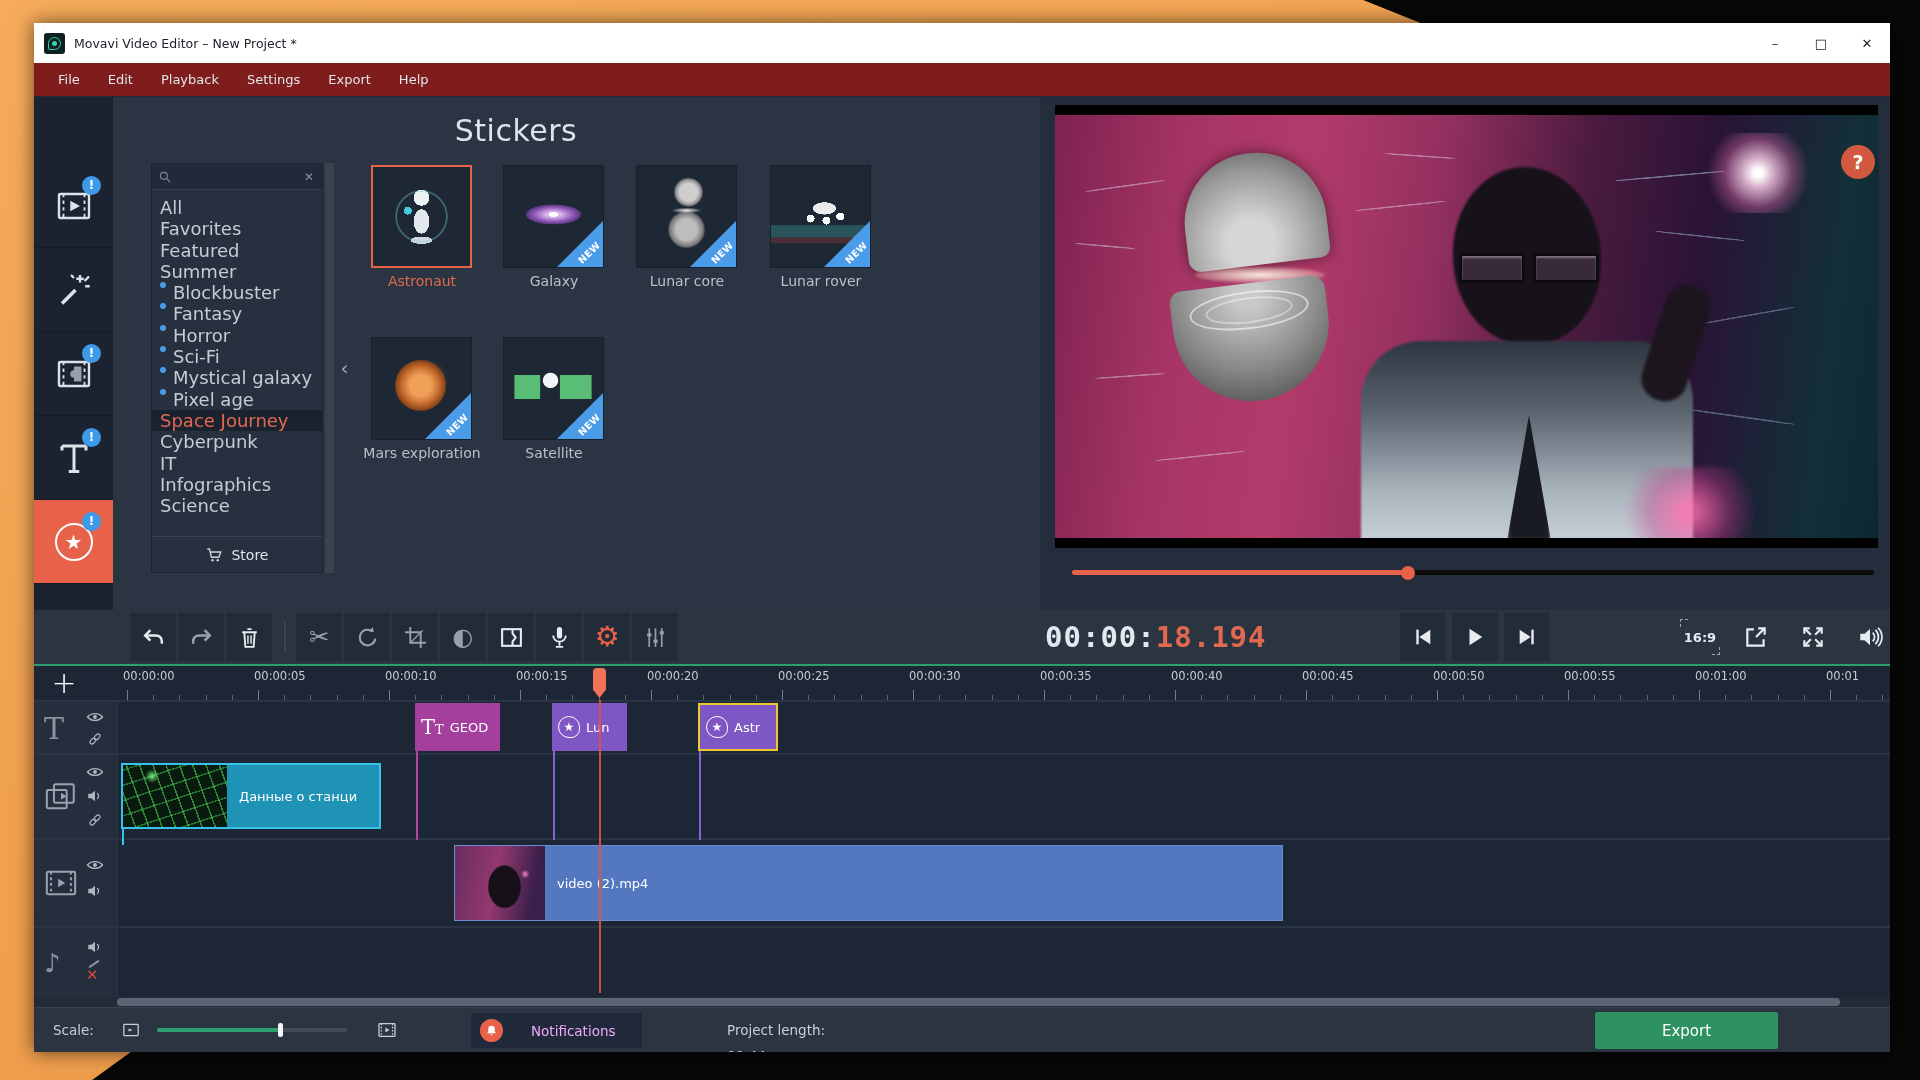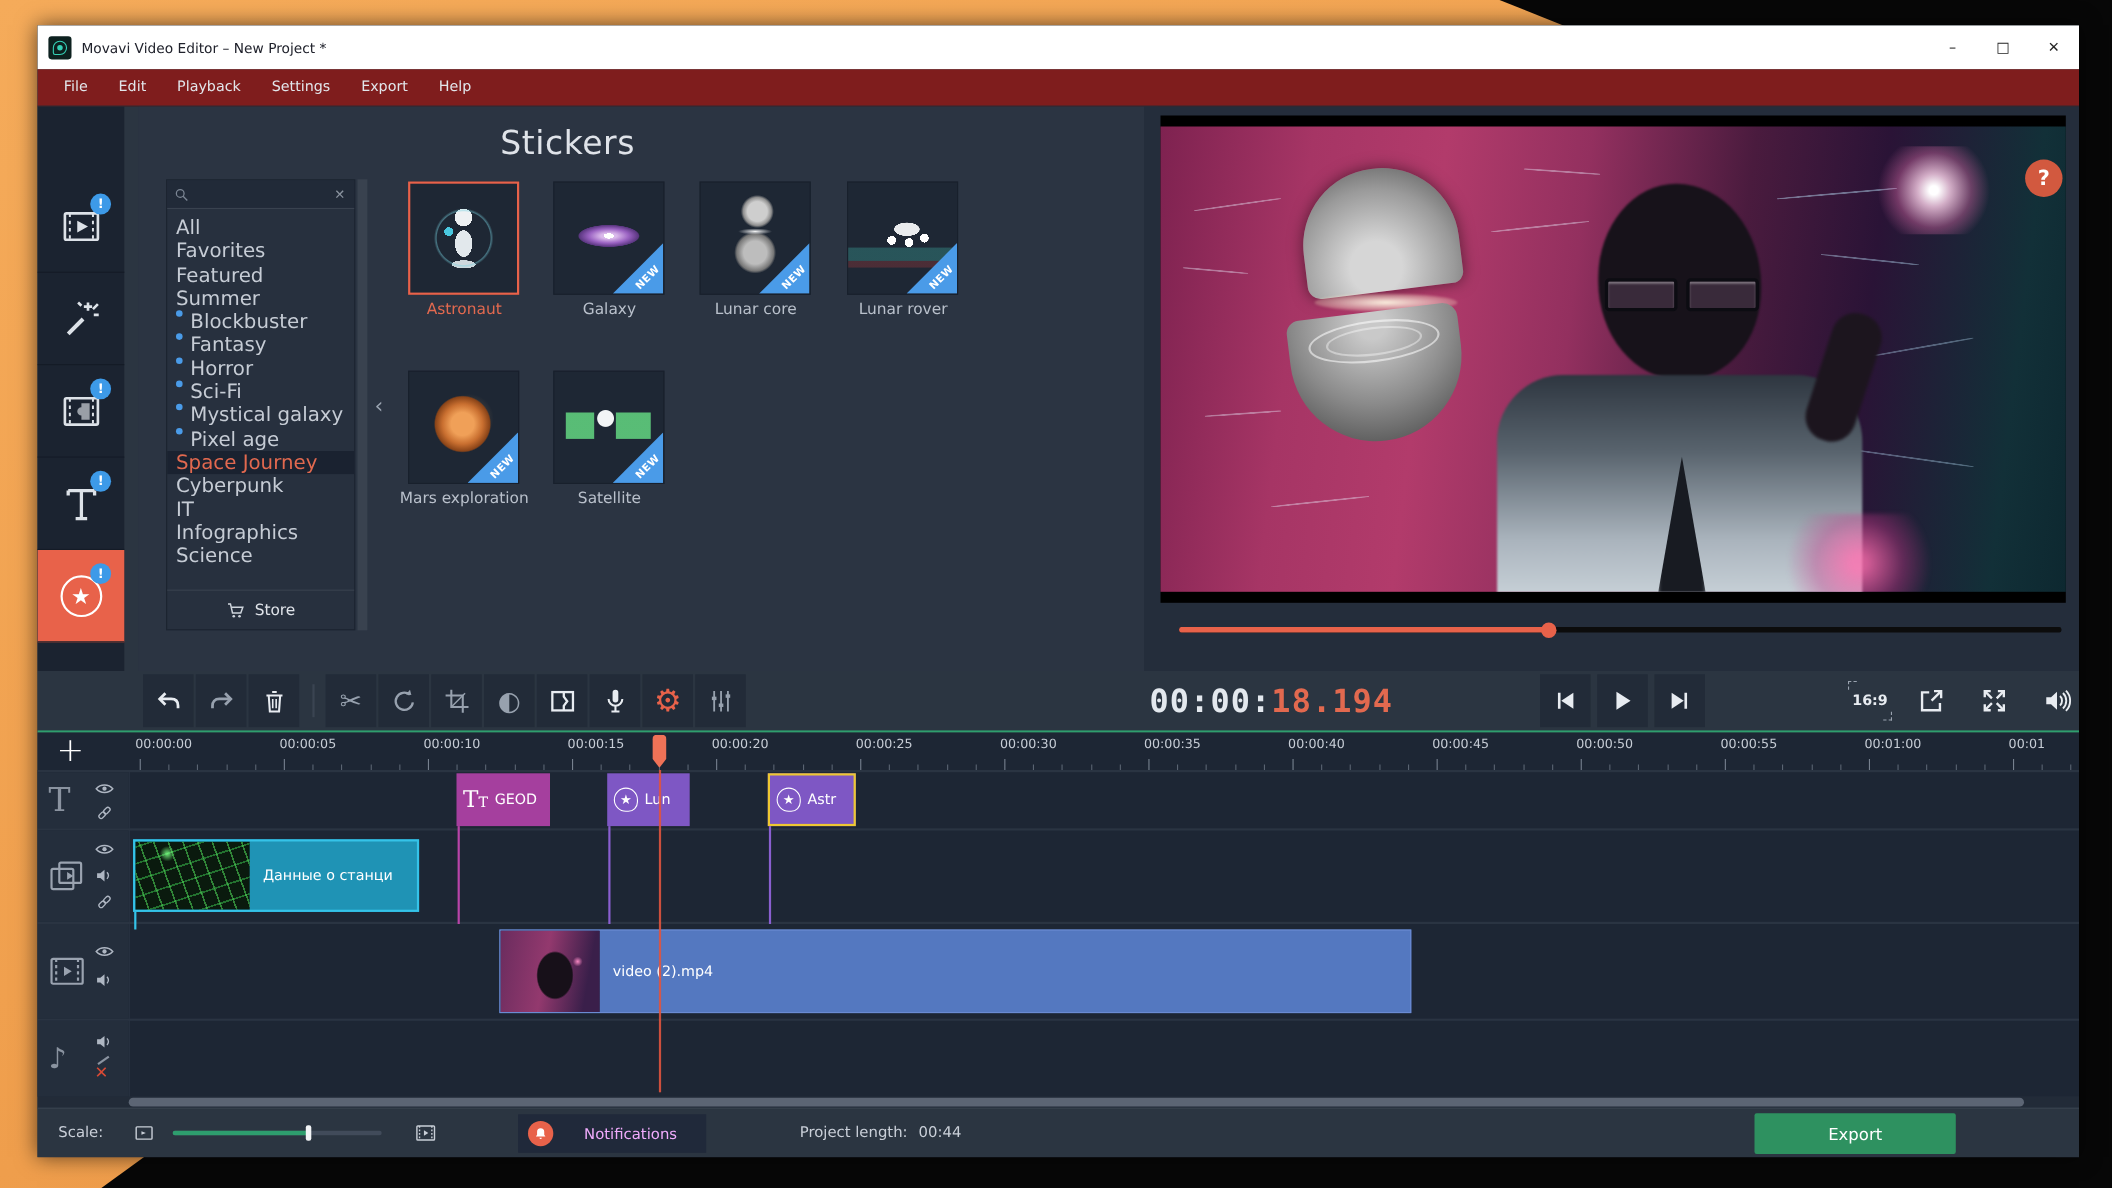--- a/index.html
+++ b/index.html
@@ -182,21 +182,21 @@
   .sb-label { position:absolute; top:14px; font-size:13.5px; color:#c9cfd8; }
   .sb-icon { position:absolute; top:12px; width:26px; height:20px; color:#c9cfd8; display:flex; align-items:center; justify-content:center; }
   .sb-icon svg { width:20px; height:16px; }
   .scale-slider { position:absolute; left:123px; top:20px; width:190px; height:4px; background:#414b5a; border-radius:2px; }
   .scale-fill { position:absolute; left:0; top:0; height:4px; width:124px; background:#2e9e6e; border-radius:2px; }
   .scale-handle { position:absolute; left:121px; top:-5px; width:5px; height:14px; background:#f2f4f6; border-radius:2px; }
   .notif-tile { position:absolute; left:437px; top:5px; width:171px; height:35px; background:#20293a; display:flex; align-items:center; gap:9px; padding-left:9px; }
   .notif-bell { width:23px; height:23px; border-radius:50%; background:#e8624a; color:#fff; display:flex; align-items:center; justify-content:center; flex:0 0 auto; }
   .notif-bell svg { width:13px; height:13px; }
   .notif-text { font-size:13.5px; color:#f0abfc;margin-left:19px; }
-  .proj-len { position:absolute; left:693px; top:14px; font-size:13.5px; color:#c9cfd8; display:flex; gap:10px; }
+  .proj-len { position:absolute; left:693px; top:14px; font-size:13.5px; color:#c9cfd8; display:flex; gap:10px;flex-direction:column; }
   .export-btn { position:absolute; left:1561px; top:4px; width:183px; height:37px; background:#2e9160; color:#fff; font-size:15px; display:flex; align-items:center; justify-content:center; border-radius:2px; }
 </style>
 </head>
 <body>
 
 <div class="screen">
   <div class="bg-orange"></div>
 
   <div class="app-window">
 

